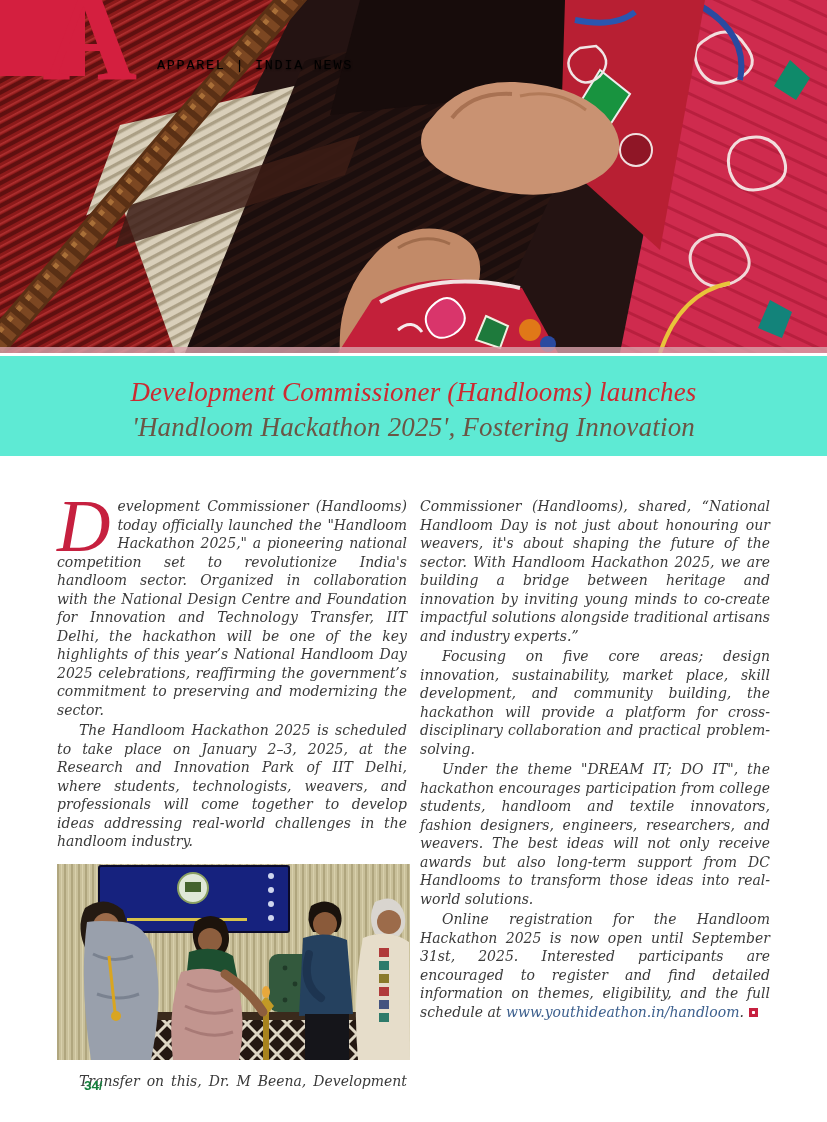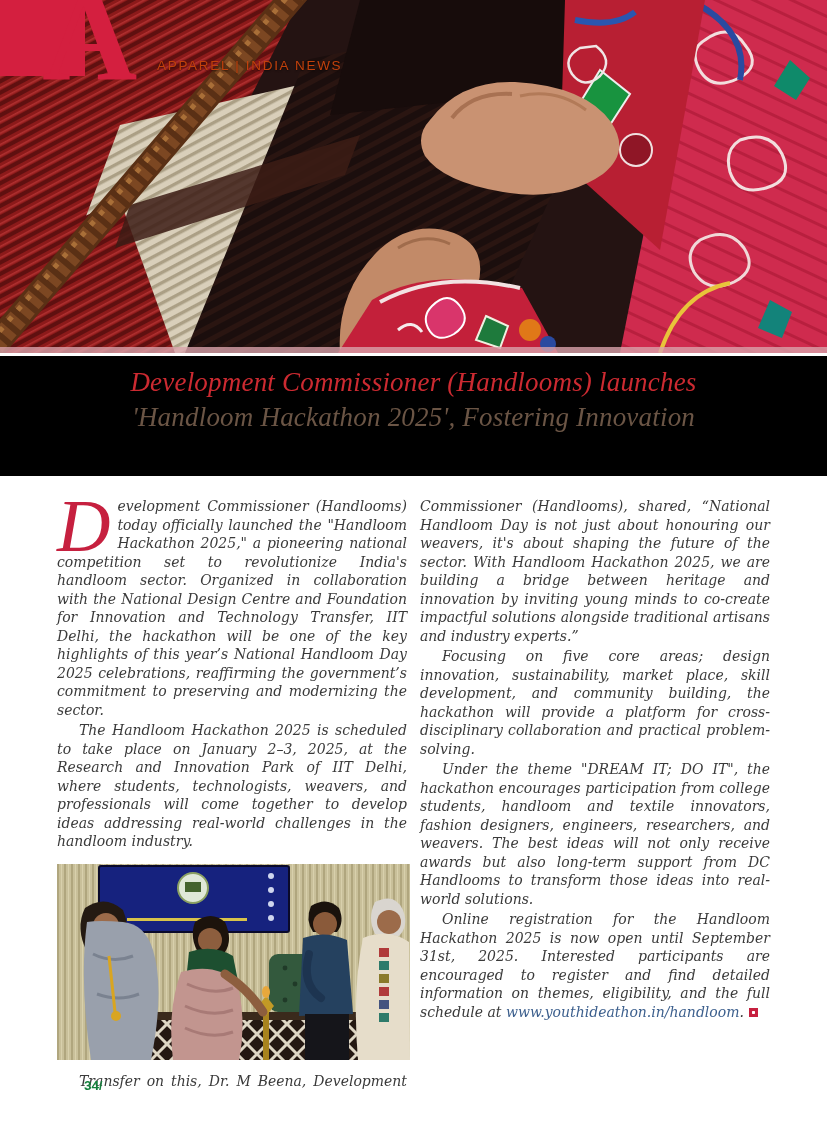--- a/index.html
+++ b/index.html
@@ -5,27 +5,27 @@
   html,body{margin:0;padding:0;background:#ffffff;}
   .page{position:relative;width:827px;height:1122px;background:#ffffff;overflow:hidden;
         font-family:"DejaVu Serif", serif;}
 
   
   .hero{position:absolute;top:0;left:0;width:827px;height:353px;overflow:hidden;}
   .hero svg{display:block;}
   .brand-square{position:absolute;top:0;left:0;width:85px;height:76px;background:#d41f3f;}
   .brand-a{position:absolute;top:-30px;left:42px;font-family:"Liberation Serif",serif;
            font-weight:bold;font-size:132px;line-height:1;color:#d41f3f;letter-spacing:0;}
-  .masthead{position:absolute;top:58px;left:157px;color:#c2410c;
-            font-family:Liberation Sans, sans-serif;font-size:13.5px;letter-spacing:1.7px;
+  .masthead{position:absolute;top:58px;left:157px;color:#000000;
+            font-family:Liberation Mono, monospace;font-size:13.5px;letter-spacing:1.7px;
             text-shadow:0 1px 2px rgba(0,0,0,.55);}
 
   
-  .title-band{position:absolute;top:356px;left:0;width:827px;height:120px;background:#000000;
-              text-align:center;padding-top:9px;box-sizing:border-box;}
+  .title-band{position:absolute;top:356px;left:0;width:827px;height:100px;background:#5eead4;
+              text-align:center;padding-top:19px;box-sizing:border-box;}
   .title-band div{font-family:"Liberation Serif",serif;font-style:italic;font-size:27px;
                   line-height:35px;letter-spacing:.2px;}
   .t-red{color:#cc2a31;}
   .t-brown{color:#6b5545;}
 
   
   .cols{position:absolute;top:497px;left:57px;width:713px;display:flex;gap:13px;}
   .col{width:350px;}
   .col p{margin:0 0 2px 0;font-style:italic;font-size:14px;line-height:18.5px;
          text-align:justify;color:#3a3a3a;}

